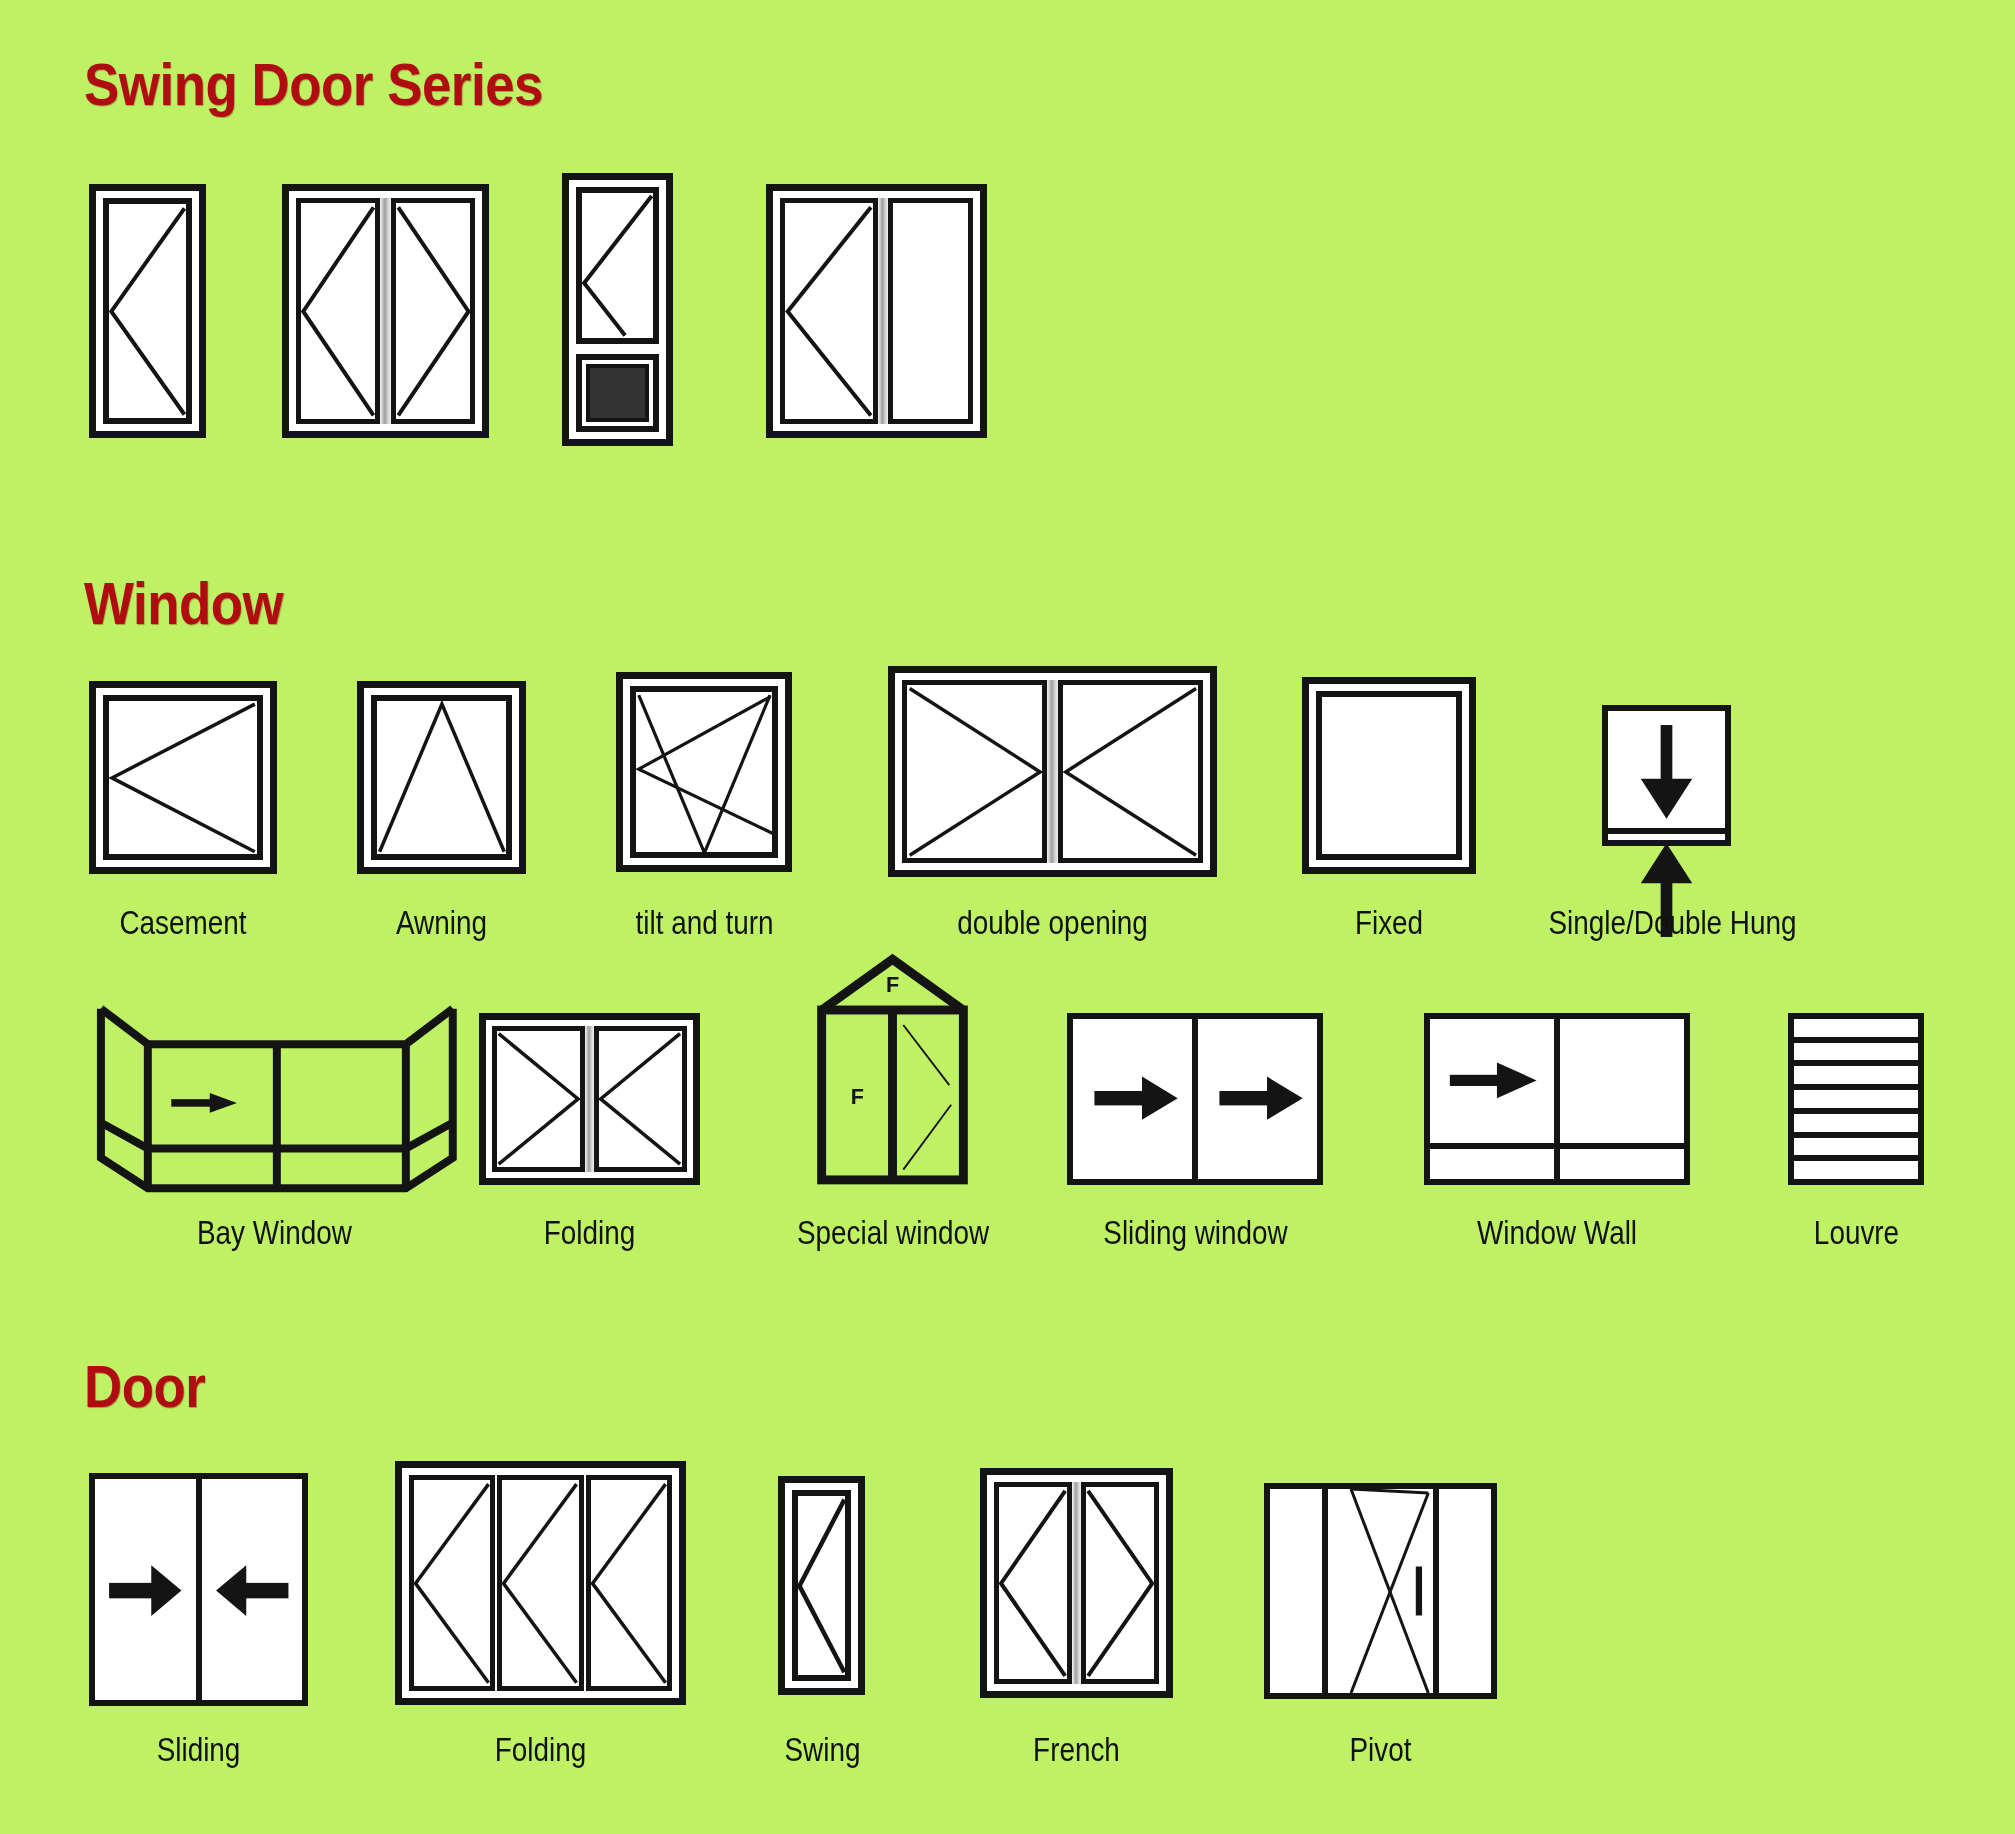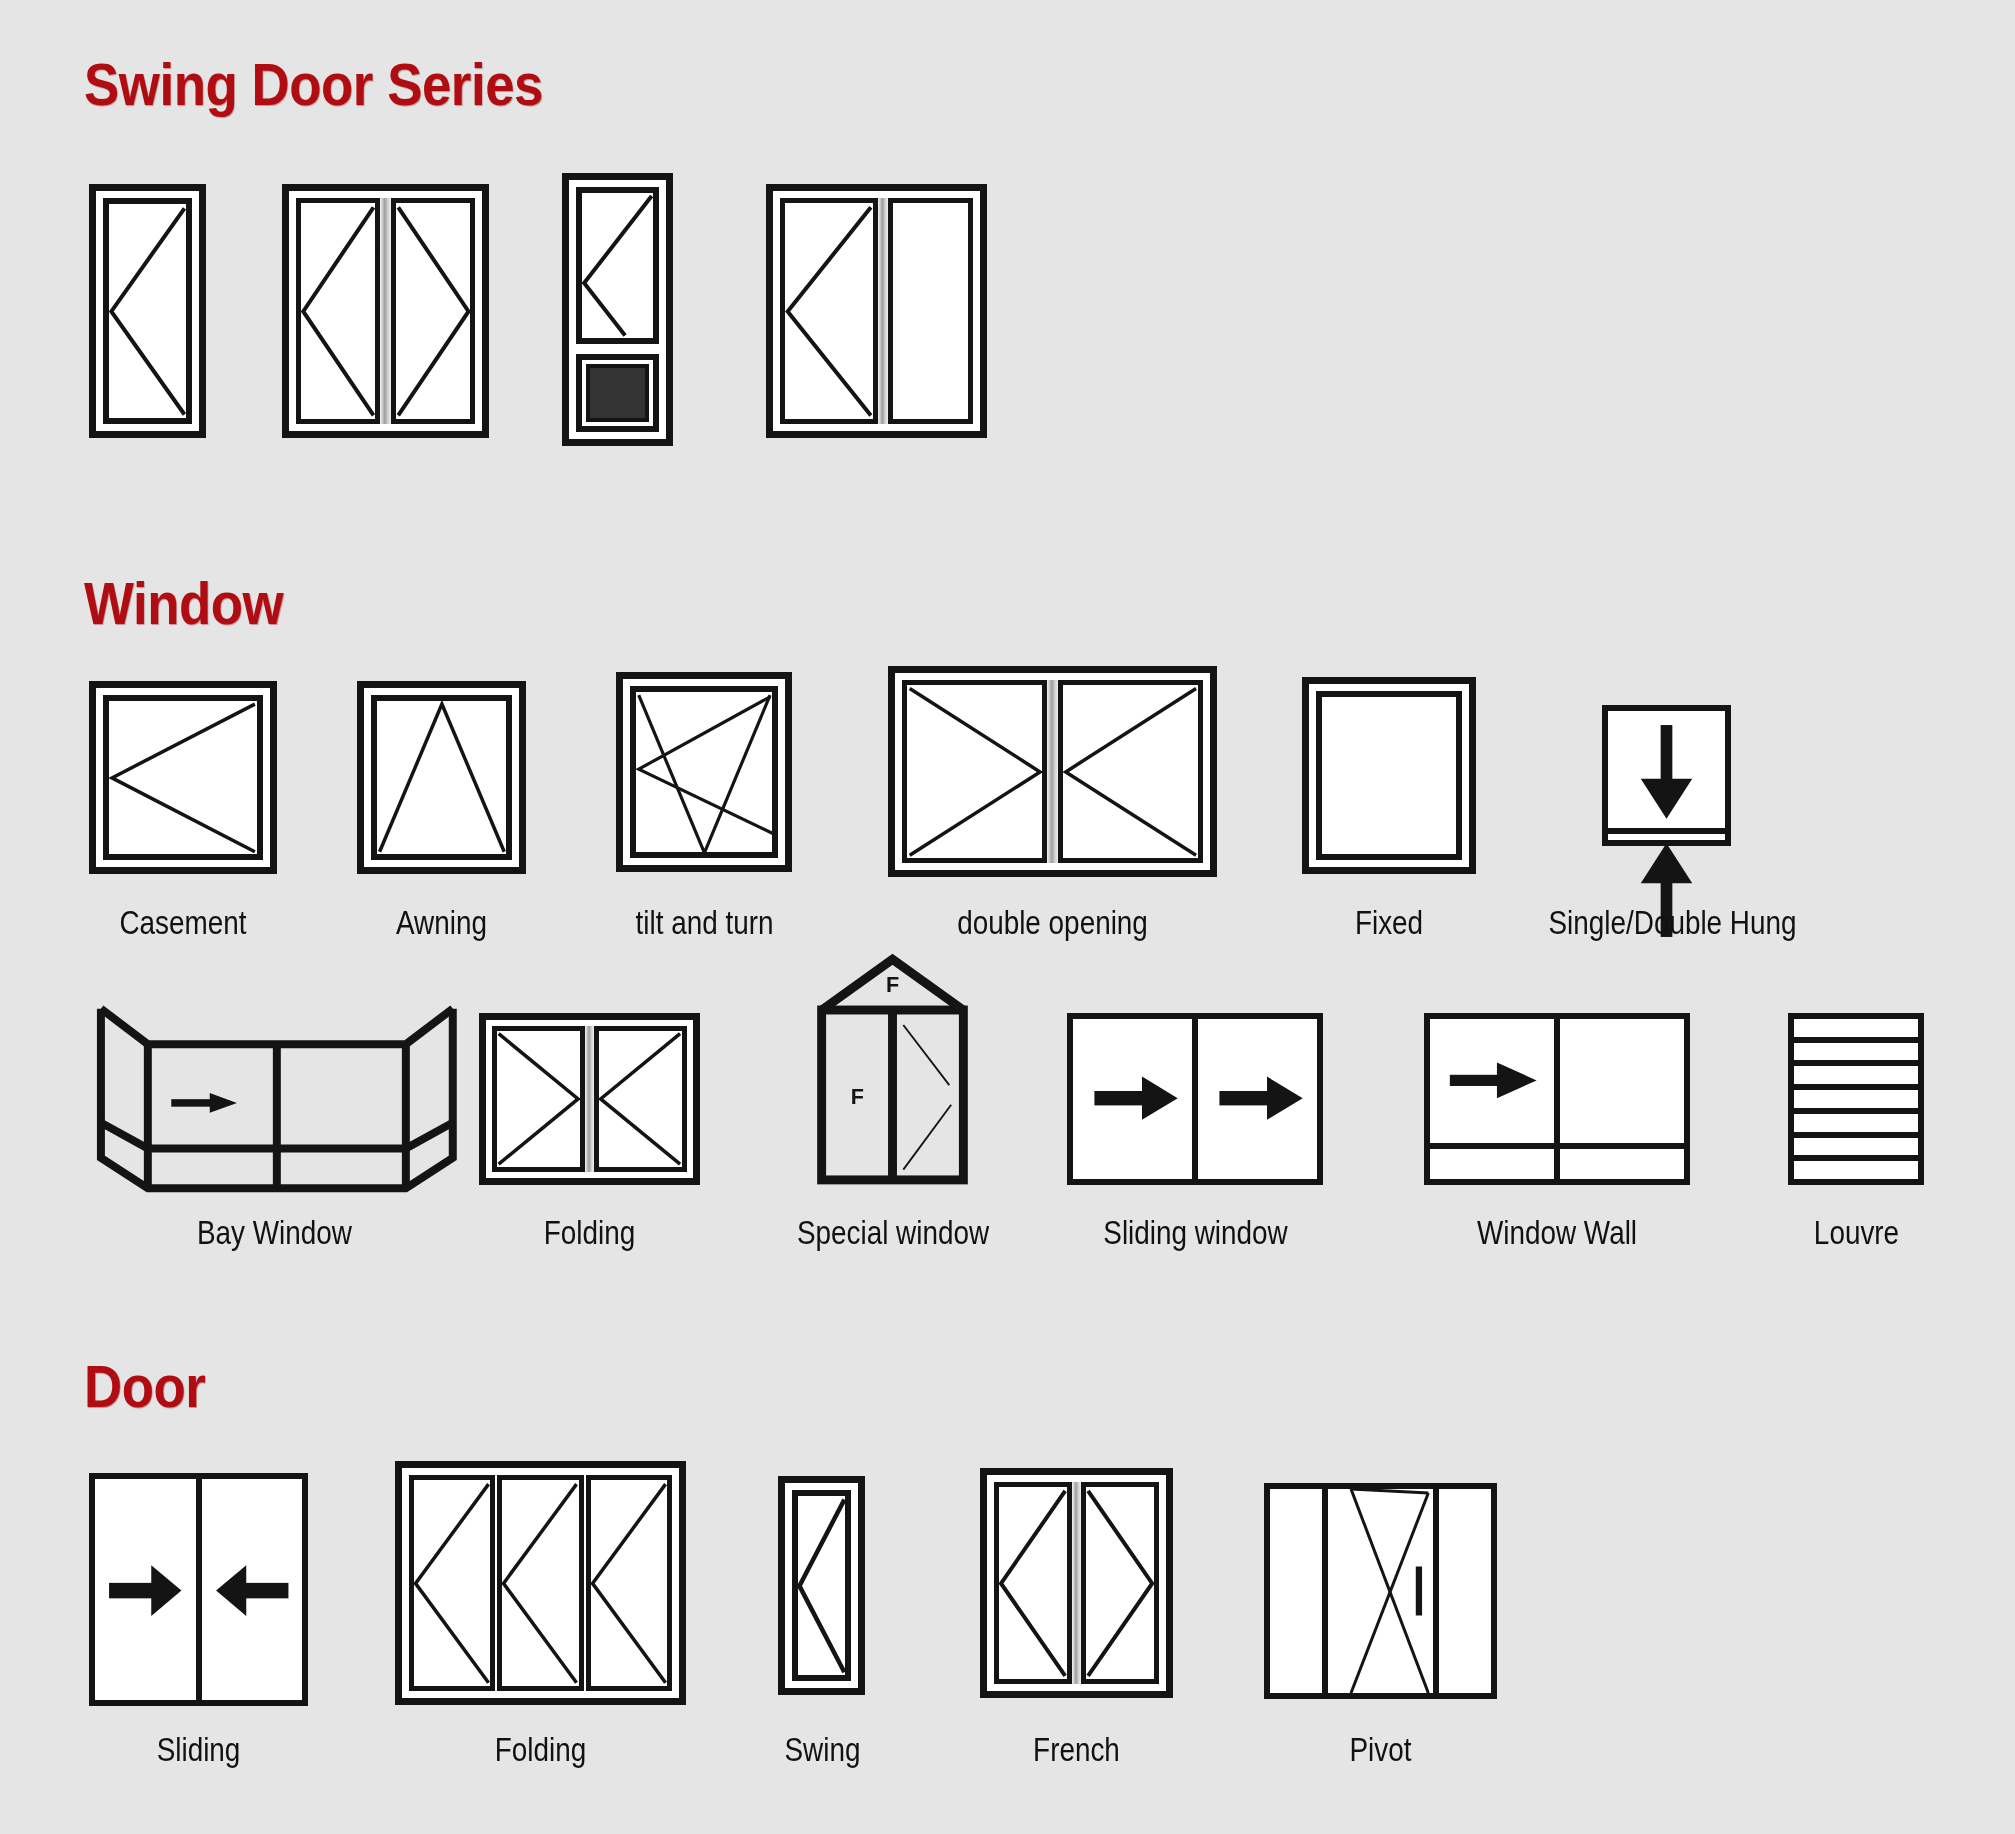--- a/index.html
+++ b/index.html
@@ -4,21 +4,21 @@
 <title>Window &amp; Door Types Chart</title>
 <style>
   html,body{margin:0;padding:0;background:#ffffff;}
   body{
     width:2015px;height:1835px;
     font-family:"Liberation Sans","DejaVu Sans",sans-serif;
     color:#111;
     overflow:hidden;
     position:relative;
   }
-  .sheet{position:relative;width:2015px;height:1835px;background:#e5e5e5;}
+  .sheet{position:relative;width:2015px;height:1835px;background:#bef264;}
 
   
   .heading{
     position:absolute;
     font-weight:bold;
     color:#b00d12;
     font-family:"Liberation Sans","DejaVu Sans",sans-serif;
     letter-spacing:-0.5px;
     transform:scaleX(.88);
     transform-origin:left center;

